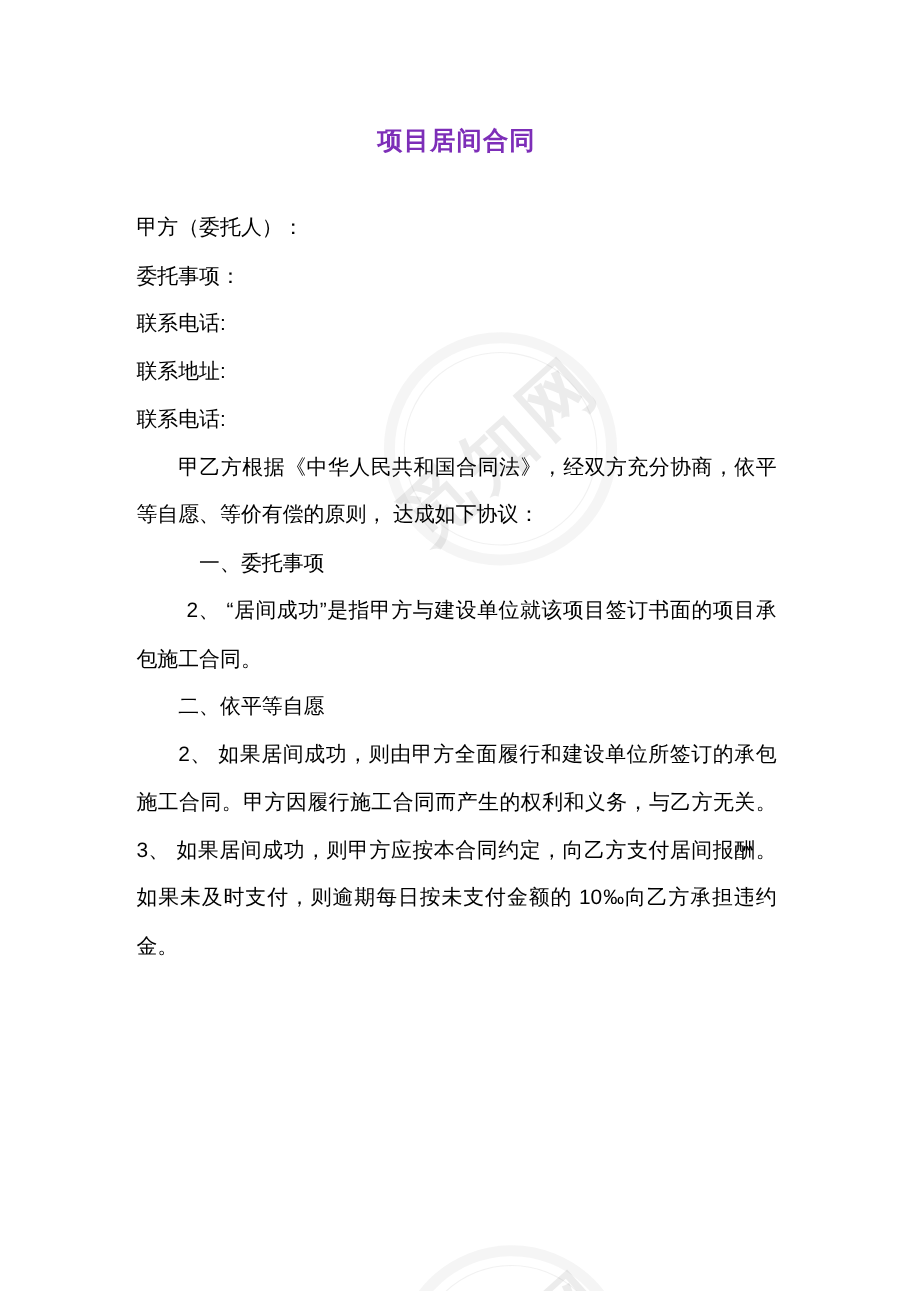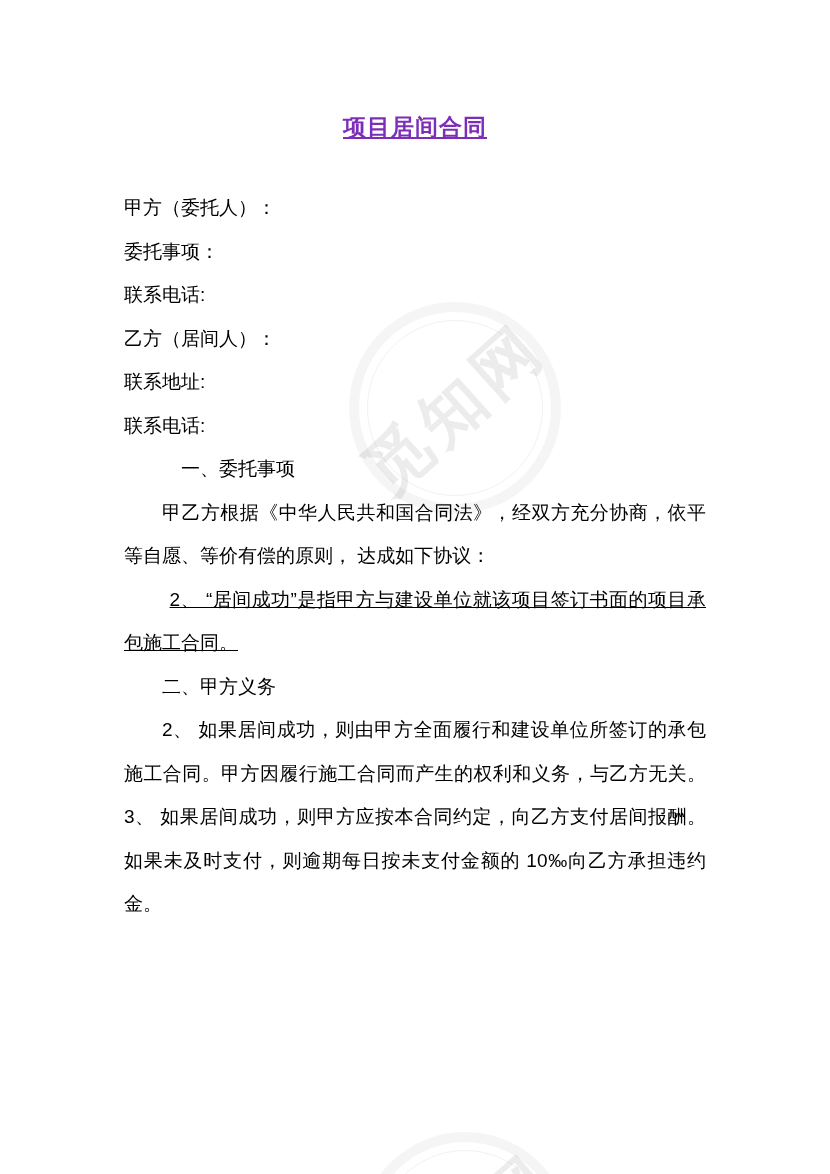--- a/index.html
+++ b/index.html
@@ -19,21 +19,20 @@
   .doc-title {
     position: absolute;
     top: 112px;
     left: 0;
     width: 100%;
     margin: 0;
     text-align: center;
     font-size: 23px;
     font-weight: bold;
     letter-spacing: 1px;
-    text-decoration: underline;
   }
   .body-text {
     position: absolute;
     left: 124px;
     top: 186px;
     width: 582px;
     font-size: 19px;
     line-height: 43.5px;
     text-align: justify;
   }
@@ -95,23 +94,22 @@
     <div class="wm-circle"></div>
     <div class="wm-text">觅知网</div>
   </div>
 
   <h1 class="doc-title" style="color: rgb(125, 46, 184);">项目居间合同</h1>
 
   <div class="body-text">
       <p class="para" style="text-indent: 0em;">甲方（委托人）：</p>
       <p class="para" style="text-indent: 0em;">委托事项：</p>
       <p class="para" style="text-indent: 0em;">联系电话:</p>
-      <p class="para" style="text-indent: 0em;">乙方（居间人）：</p>
       <p class="para" style="text-indent: 0em;">联系地址:</p>
       <p class="para" style="text-indent: 0em;">联系电话:</p>
+      <p class="para" style="text-indent: 2em;">甲乙方根据《中华人民共和国合同法》，经双方充分协商，依平等自愿、等价有偿的原则， 达成如下协议：</p>
       <p class="para" style="text-indent: 3em;">一、委托事项</p>
-      <p class="para" style="text-indent: 2em;">甲乙方根据《中华人民共和国合同法》，经双方充分协商，依平等自愿、等价有偿的原则， 达成如下协议：</p>
-      <p class="para" style="text-indent: 2.4em; text-decoration: underline;">2、 “居间成功”是指甲方与建设单位就该项目签订书面的项目承包施工合同。</p>
-      <p class="para" style="text-indent: 2em;">二、甲方义务</p>
+      <p class="para" style="text-indent: 2.4em;">2、 “居间成功”是指甲方与建设单位就该项目签订书面的项目承包施工合同。</p>
+      <p class="para" style="text-indent: 2em;">二、依平等自愿</p>
       <p class="para" style="text-indent: 2em;">2、 如果居间成功，则由甲方全面履行和建设单位所签订的承包施工合同。甲方因履行施工合同而产生的权利和义务，与乙方无关。   3、 如果居间成功，则甲方应按本合同约定，向乙方支付居间报酬。如果未及时支付，则逾期每日按未支付金额的 10‰向乙方承担违约金。</p>
     </div>
 
 </div>
 
 </body></html>

